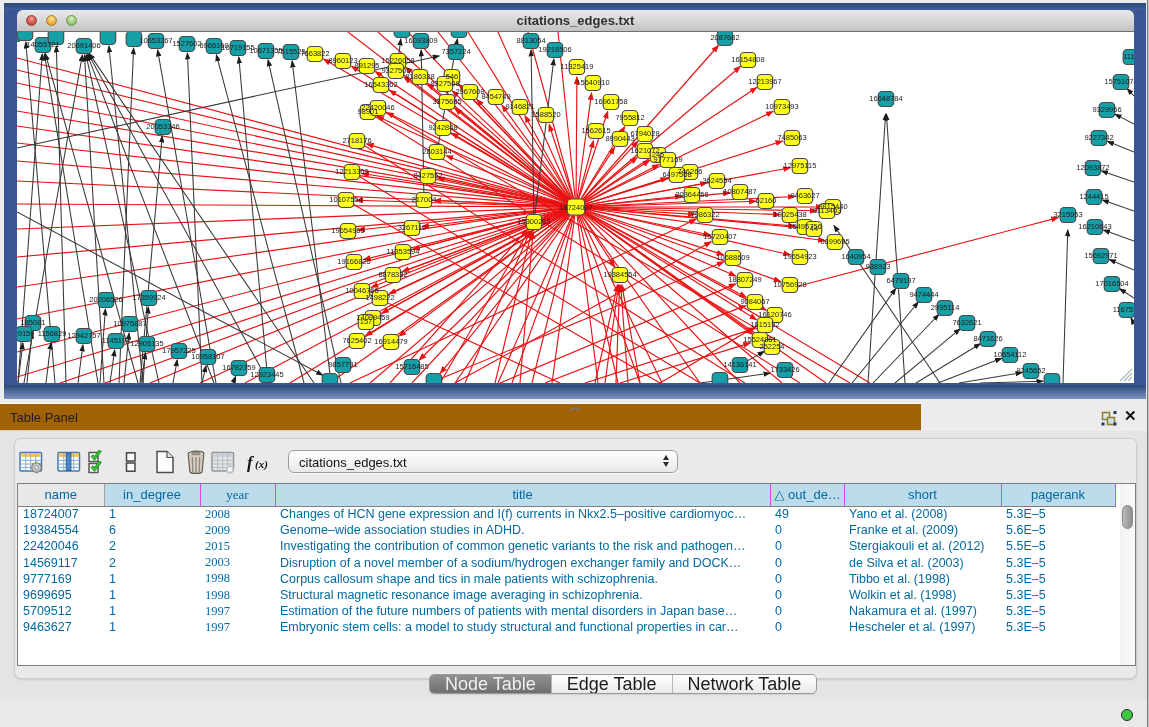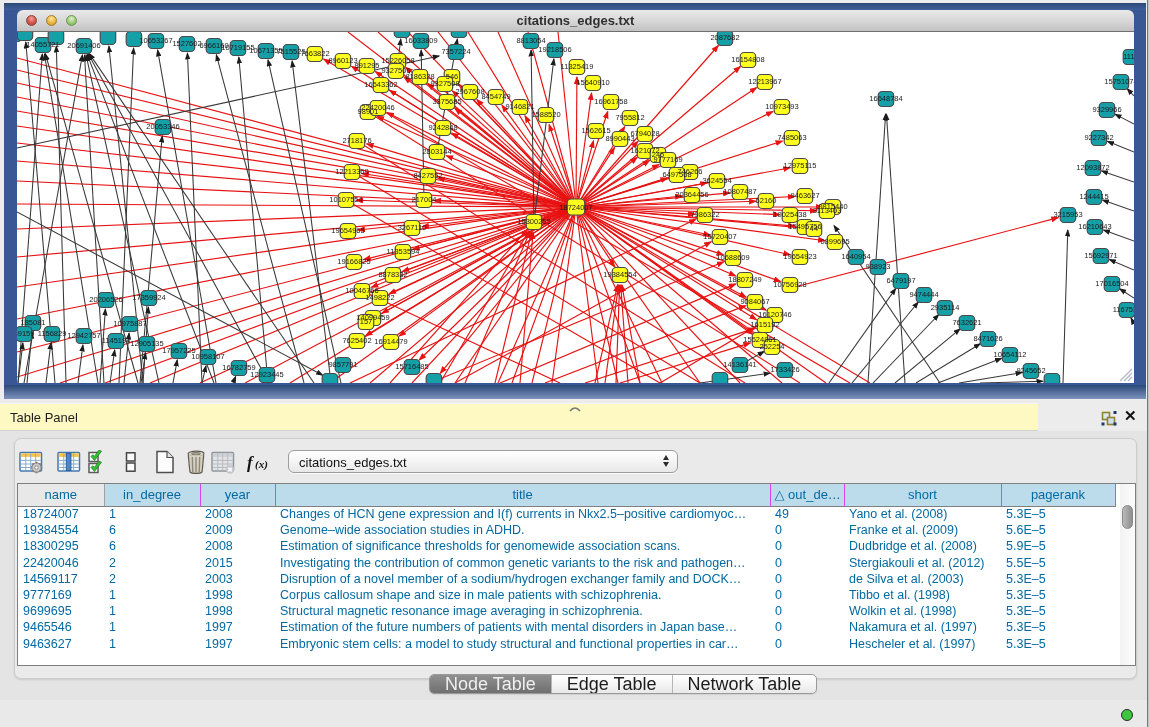--- a/index.html
+++ b/index.html
@@ -13,21 +13,21 @@
   background:linear-gradient(#e9e9e9,#d6d6d6 55%,#c2c2c2); border-radius:6px 6px 0 0;
   border-bottom:1px solid #6e6e6e; }
 #titlebar .t { position:absolute; width:100%; text-align:center; top:3px; font-size:13px; font-weight:bold; color:#303030; }
 .tl { position:absolute; top:5px; width:11px; height:11px; border-radius:50%; }
 #tl1 { left:9px;  background:radial-gradient(circle at 50% 30%, #f2a79f, #d95f55 45%, #bf4138 85%); border:1px solid #8e443c;}
 #tl2 { left:29px; background:radial-gradient(circle at 50% 30%, #fbe3a4, #eebb45 50%, #d99b28 85%); border:1px solid #a77b28;}
 #tl3 { left:49px; background:radial-gradient(circle at 50% 30%, #d9f0c4, #a3cf80 50%, #7fb558 85%); border:1px solid #6d9552;}
 #canvas { position:absolute; left:13px; top:29px; width:1117px; height:351px; background:#fff; overflow:hidden; }
 
 #divider-grip { position:absolute; left:568px; top:398px; z-index:30; }
-#tp-head { position:absolute; left:0; top:403px; width:1038px; height:28px; background:#fef9c3;
+#tp-head { position:absolute; left:0; top:403px; width:921px; height:28px; background:#a16207;
   border-top:1px solid #f6f6f6; border-bottom:1px solid #d2d2d2; }
 #tp-head .t { position:absolute; left:10px; top:6px; font-size:13px; color:#1f1f1f; }
 #tp-float { position:absolute; left:1101px; top:6px; }
 #tp-x { position:absolute; left:1124px; top:3px; font-size:15px; font-weight:bold; color:#111; }
 #tp-body { position:absolute; left:0; top:431px; width:1149px; height:296px; background:#e4e4e4; }
 #container { position:absolute; left:14px; top:438px; width:1123px; height:241px; background:#eaeaea;
   border:1px solid #cdcdcd; border-radius:7px; box-shadow:0 1px 2px rgba(0,0,0,0.12); }
 .tbico { position:absolute; top:450px; }
 #combo { position:absolute; left:288px; top:450px; width:390px; height:23px; border:1px solid #9d9d9d; border-radius:6px;
   background:linear-gradient(#ffffff,#f2f2f2 60%,#e8e8e8); box-shadow:0 1px 1px rgba(255,255,255,0.8); }
@@ -35,21 +35,21 @@
 #combo .arr { position:absolute; right:8px; top:3.5px; }
 .uarr { width:0;height:0;border-left:3.5px solid transparent;border-right:3.5px solid transparent;border-bottom:5px solid #2b2b2b; margin-bottom:2.5px; }
 .darr { width:0;height:0;border-left:3.5px solid transparent;border-right:3.5px solid transparent;border-top:5px solid #2b2b2b; }
 
 #tblwrap { position:absolute; left:17px; top:483px; width:1119px; height:183px; background:#fff; border:1px solid #7f7f7f; }
 table { border-collapse:collapse; table-layout:fixed; width:1076px; font-size:12.5px; color:#0369a1; }
 th { height:22px; background:#bcdcec; font-weight:normal; font-size:13px; text-align:center;
   border-right:1px solid #d946ef; border-bottom:1px solid #7f7f7f; overflow:hidden; white-space:nowrap; }
 th.c1 { background:#e8e8e8; border-right:1px solid #a0a0a0; }
 td { height:16.2px; padding:0 0 0 5px; overflow:hidden; white-space:nowrap; }
-.c1 { width:86px; } .c2 { width:96px; } .c3 { width:75px; } .c4 { width:495px; }
+.c1 { width:86px; } .c2 { width:96px; } .c3 { width:75px;font-family:Liberation Serif, serif; } .c4 { width:495px; }
 .c5 { width:74px; } .c6 { width:157px; } .c7 { width:114px; }
 th.c5 { text-align:left; padding-left:4px; }
 #vscroll { position:absolute; left:1120px; top:484px; width:15px; height:181px; background:linear-gradient(90deg,#f2f2f2,#fcfcfc); }
 #vthumb { position:absolute; left:2px; top:21px; width:11px; height:24px; border-radius:6px; background:linear-gradient(90deg,#b9b9b9,#8f8f8f); border:1px solid #888; }
 
 #tabs { position:absolute; left:429px; top:674px; height:20px; border:1px solid #9a9a9a; border-radius:5px;
   background:linear-gradient(#ffffff,#e9e9e9); display:flex; overflow:hidden; box-shadow:0 1px 1px rgba(0,0,0,0.08);}
 #tabs div { padding:0 15px; font-size:18px; line-height:19px; color:#1c1c1c; }
 #tabs div.sel { background:linear-gradient(#909090,#6f6f6f); color:#efefef; }
 #tabs div + div { border-left:1px solid #b5b5b5; }
@@ -691,29 +691,20 @@
 <tr>
             <td class="c1">19384554</td>
             <td class="c2">6</td>
             <td class="c3">2009</td>
             <td class="c4">Genome–wide association studies in ADHD.</td>
             <td class="c5">0</td>
             <td class="c6">Franke et al. (2009)</td>
             <td class="c7">5.6E–5</td>
           </tr>
 <tr>
-            <td class="c1">18300295</td>
-            <td class="c2">6</td>
-            <td class="c3">2008</td>
-            <td class="c4">Estimation of significance thresholds for genomewide association scans.</td>
-            <td class="c5">0</td>
-            <td class="c6">Dudbridge et al. (2008)</td>
-            <td class="c7">5.9E–5</td>
-          </tr>
-<tr>
             <td class="c1">22420046</td>
             <td class="c2">2</td>
             <td class="c3">2015</td>
             <td class="c4">Investigating the contribution of common genetic variants to the risk and pathogen…</td>
             <td class="c5">0</td>
             <td class="c6">Stergiakouli et al. (2012)</td>
             <td class="c7">5.5E–5</td>
           </tr>
 <tr>
             <td class="c1">14569117</td>
@@ -721,36 +712,36 @@
             <td class="c3">2003</td>
             <td class="c4">Disruption of a novel member of a sodium/hydrogen exchanger family and DOCK…</td>
             <td class="c5">0</td>
             <td class="c6">de Silva et al. (2003)</td>
             <td class="c7">5.3E–5</td>
           </tr>
 <tr>
             <td class="c1">9777169</td>
             <td class="c2">1</td>
             <td class="c3">1998</td>
-            <td class="c4">Corpus callosum shape and size in male patients with schizophrenia.</td>
+            <td class="c4">Corpus callosum shape and tics in male patients with schizophrenia.</td>
             <td class="c5">0</td>
             <td class="c6">Tibbo et al. (1998)</td>
             <td class="c7">5.3E–5</td>
           </tr>
 <tr>
             <td class="c1">9699695</td>
             <td class="c2">1</td>
             <td class="c3">1998</td>
             <td class="c4">Structural magnetic resonance image averaging in schizophrenia.</td>
             <td class="c5">0</td>
             <td class="c6">Wolkin et al. (1998)</td>
             <td class="c7">5.3E–5</td>
           </tr>
 <tr>
-            <td class="c1">9465546</td>
+            <td class="c1">5709512</td>
             <td class="c2">1</td>
             <td class="c3">1997</td>
             <td class="c4">Estimation of the future numbers of patients with mental disorders in Japan base…</td>
             <td class="c5">0</td>
             <td class="c6">Nakamura et al. (1997)</td>
             <td class="c7">5.3E–5</td>
           </tr>
 <tr>
             <td class="c1">9463627</td>
             <td class="c2">1</td>

